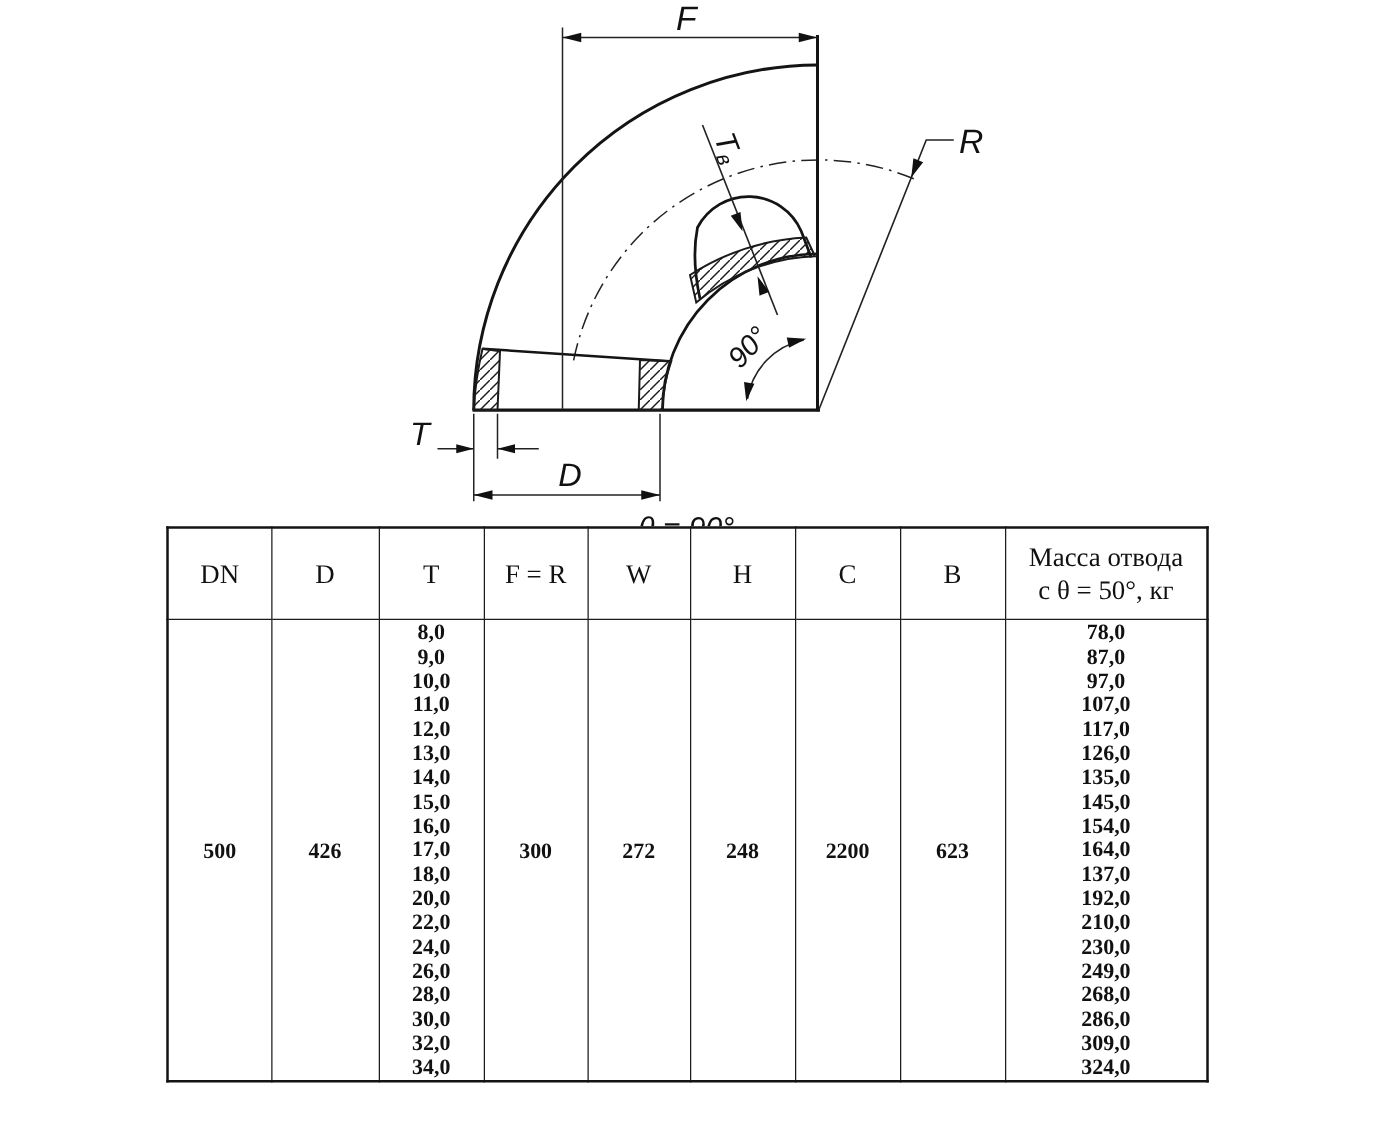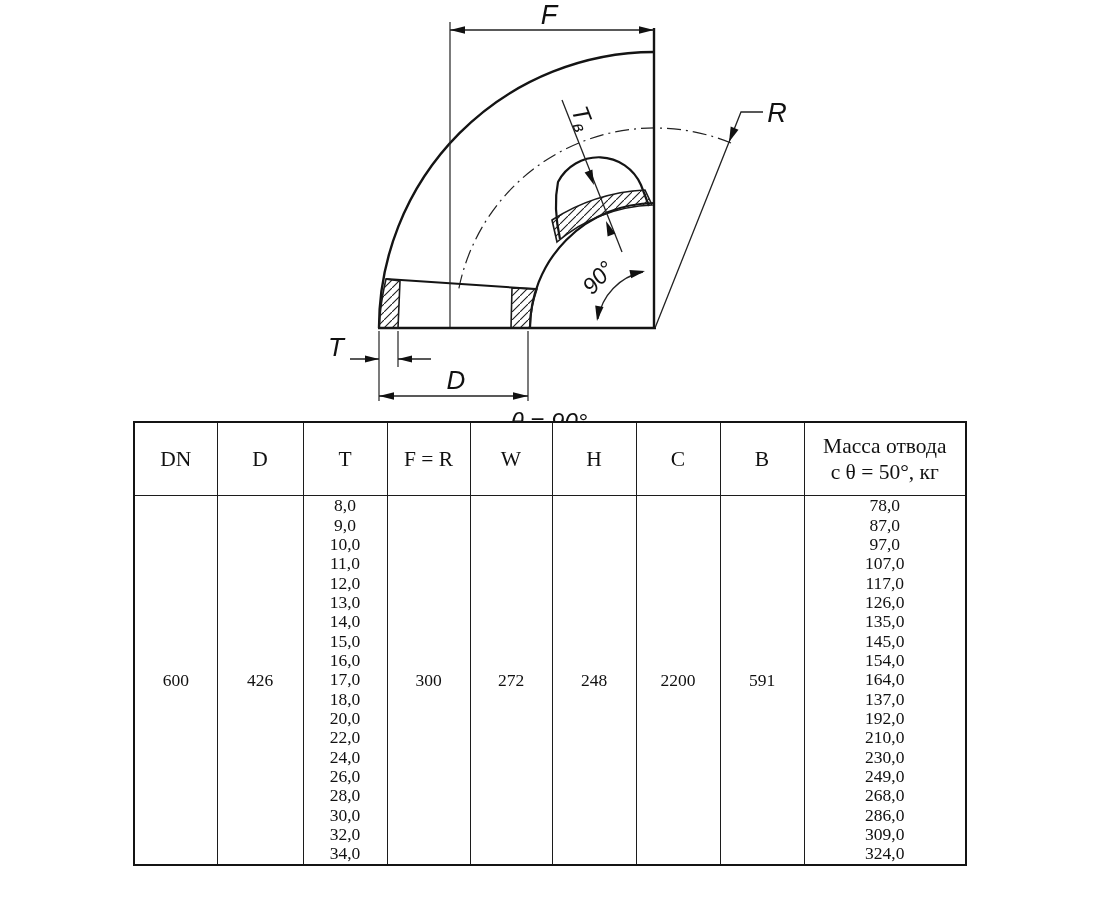--- a/index.html
+++ b/index.html
@@ -9,20 +9,21 @@
 
   
   .spec-table-wrap{position:absolute;left:133px;top:421px;border-radius:20px;}
   table.spec{border-collapse:collapse;table-layout:fixed;width:832px;background:#fff;}
   table.spec th,table.spec td{
     border:1.6px solid #1c1c1c;
     text-align:center;
     font-family:"Liberation Serif", serif;
     color:#111;
     padding:0;
+    font-weight:bold;
   }
   table.spec{border:2.2px solid #141414;}
   table.spec th{
     height:72px;font-weight:normal;font-size:21.5px;line-height:26px;
     white-space:pre-line;vertical-align:middle;
   }
   table.spec td{
     height:368px;font-size:17.5px;vertical-align:middle;
   }
   td.multi{
@@ -133,21 +134,21 @@
           <th>W</th>
           <th>H</th>
           <th>C</th>
           <th>B</th>
           <th>Масса отвода
 с θ =  50°, кг</th>
         </tr>
       </thead>
       <tbody>
         <tr>
-          <td>600</td>
+          <td>500</td>
           <td>426</td>
           <td class="multi">8,0
 9,0
 10,0
 11,0
 12,0
 13,0
 14,0
 15,0
 16,0
@@ -158,21 +159,21 @@
 24,0
 26,0
 28,0
 30,0
 32,0
 34,0</td>
           <td>300</td>
           <td>272</td>
           <td>248</td>
           <td>2200</td>
-          <td>591</td>
+          <td>623</td>
           <td class="multi">78,0
 87,0
 97,0
 107,0
 117,0
 126,0
 135,0
 145,0
 154,0
 164,0

